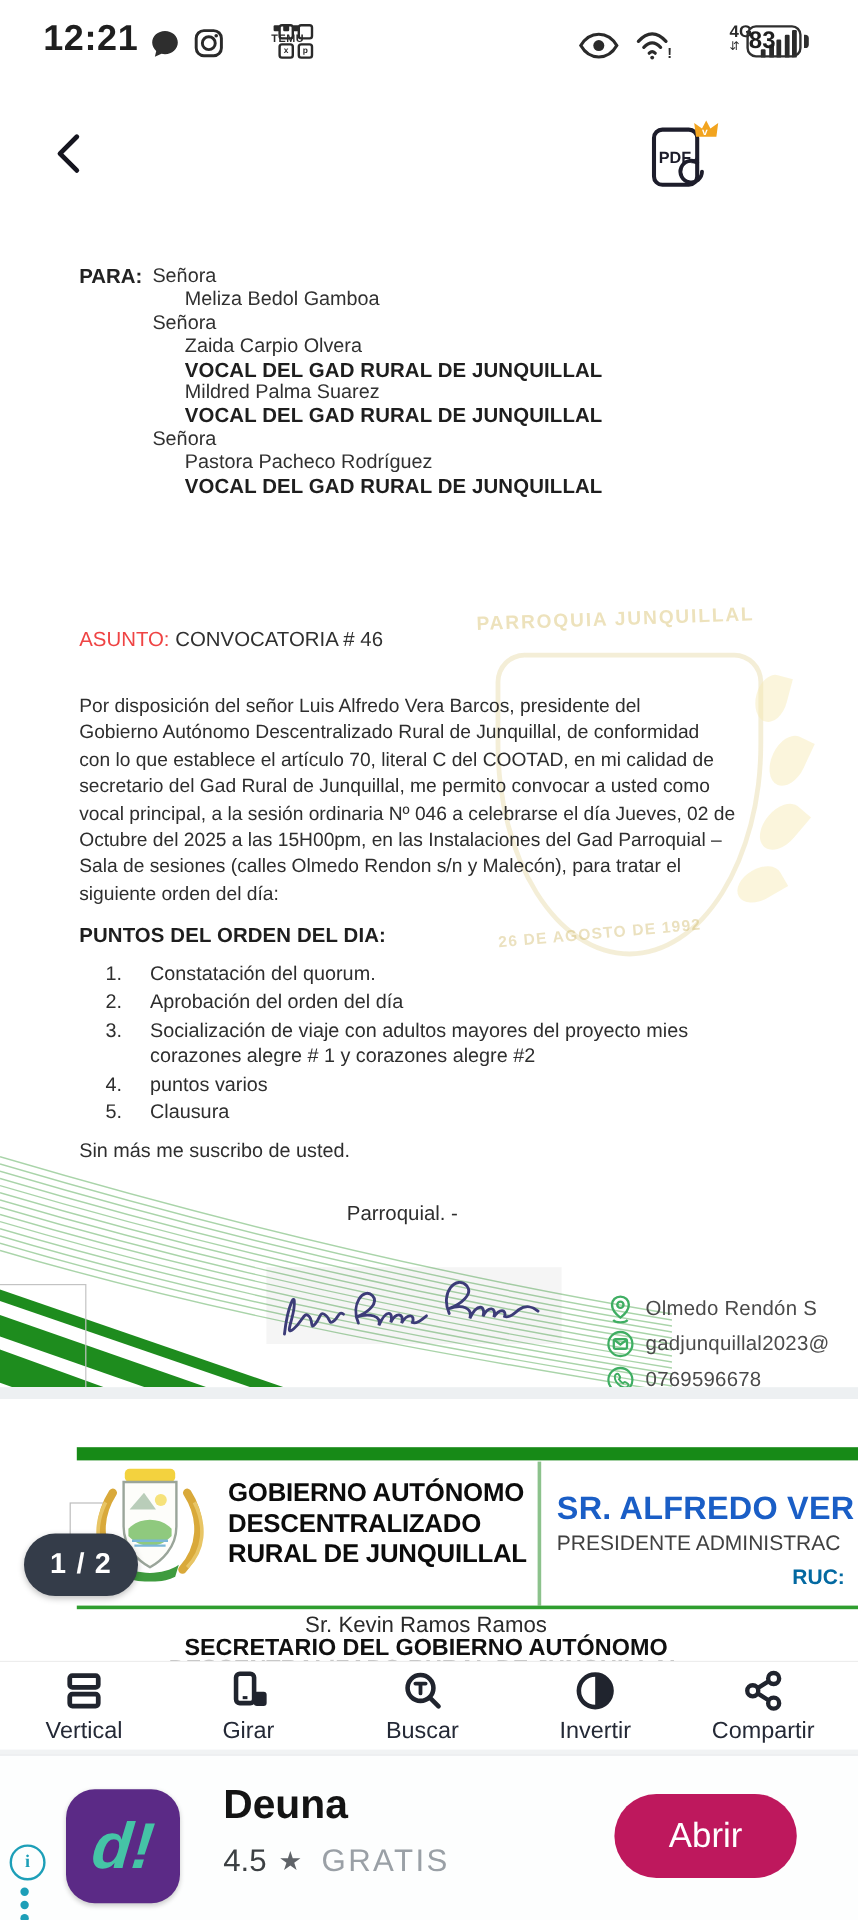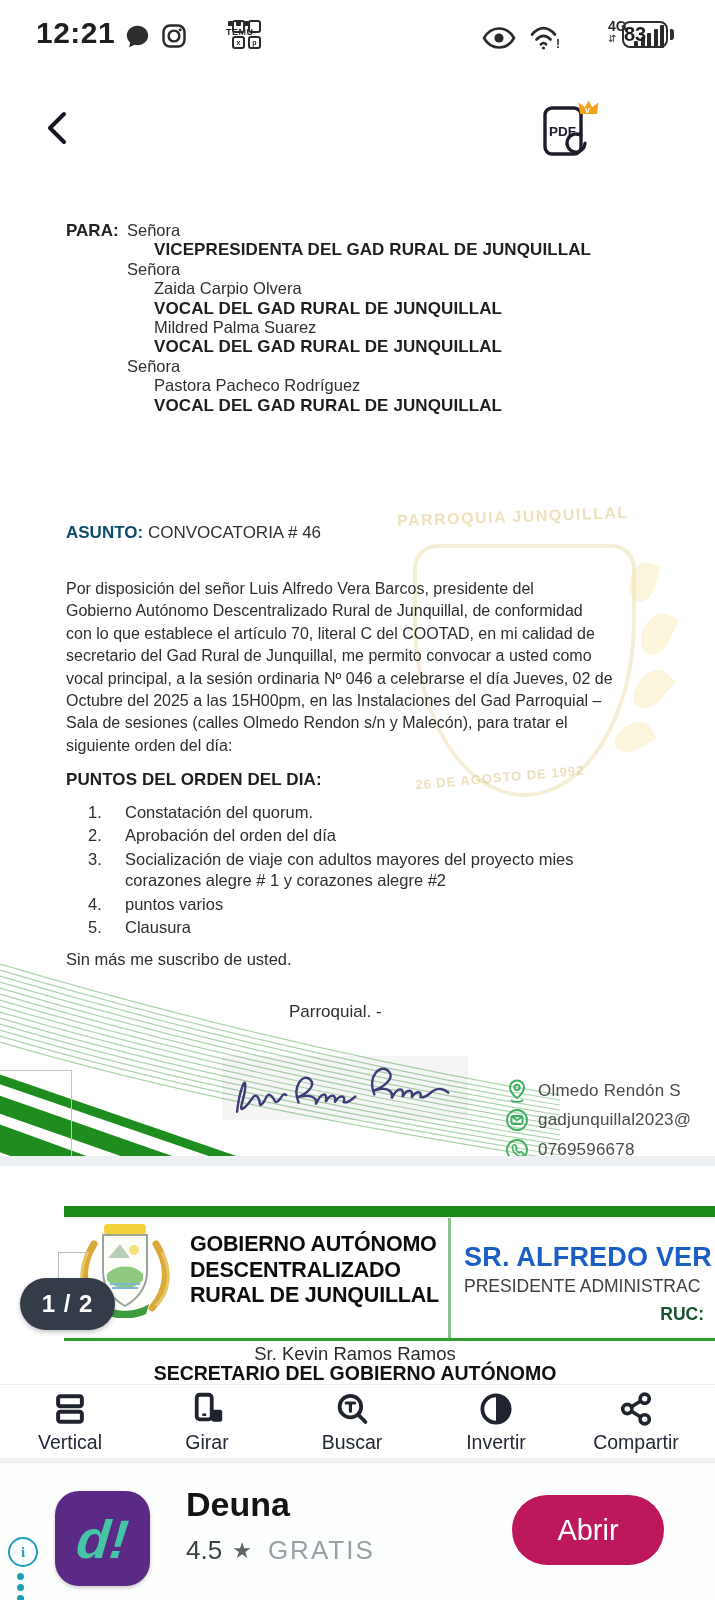--- a/index.html
+++ b/index.html
@@ -37,21 +37,21 @@
   .sep{left:0;top:1156px;width:715px;height:10px;background:#edf0f2;}
   .page2{left:0;top:1166px;width:715px;height:218px;background:#fff;overflow:hidden;}
 
   .para-label{left:66px;top:49px;font-size:17px;font-weight:700;color:#222;}
   .recips{left:127px;top:49px;line-height:19.4px;font-size:16.5px;}
   .rline{white-space:nowrap;}
   .rline.nm,.rline.role{margin-left:27px;}
   .rline.role{font-weight:700;font-size:17px;color:#1e1e1e;letter-spacing:.1px;}
 
   .asunto{left:66px;top:351px;font-size:17px;}
-  .asunto b{font-weight:700;color:#0c4a6e;}
+  .asunto b{font-weight:400;color:#ef4444;}
 
   .bodytxt{left:66px;top:406px;font-size:16px;line-height:22.4px;color:#2e2e2e;white-space:nowrap;}
   .puntos{left:66px;top:598px;font-size:17px;font-weight:700;color:#1e1e1e;letter-spacing:.1px;}
   .agenda{left:88px;top:630px;width:545px;}
   .ag-row{display:flex;font-size:16.5px;line-height:21.8px;margin-bottom:1.5px;color:#2e2e2e;}
   .ag-num{width:37px;flex:none;}
   .ag-text{width:505px;}
   .closing{left:66px;top:778px;font-size:16.5px;color:#2e2e2e;}
   .atent{left:289px;top:830px;font-size:17px;color:#2e2e2e;}
 
@@ -69,21 +69,21 @@
   .contact-row span{font-size:17px;font-weight:500;color:#4a4a4a;letter-spacing:.2px;}
   .gray-box1{left:-6px;top:898px;width:76px;height:100px;border:1.5px solid #c3c3c3;background:transparent;}
 
   
   .p2-bar{left:64px;top:40px;width:651px;height:11px;background:#178a17;}
   .p2-hline{left:64px;top:172px;width:651px;height:3px;background:#2f9e2f;}
   .p2-vdiv{left:448px;top:52px;width:2.5px;height:120px;background:#8cc28c;}
   .p2-org{left:190px;top:66px;font-size:21.5px;font-weight:700;color:#0c0c0c;line-height:25.5px;letter-spacing:-.2px;white-space:nowrap;}
   .p2-name{left:464px;top:76px;font-size:27px;font-weight:700;color:#1a5ec6;white-space:nowrap;letter-spacing:.2px;}
   .p2-ptitle{left:464px;top:110px;font-size:17.5px;color:#404040;white-space:nowrap;}
-  .p2-ruc{left:464px;top:138px;width:240px;text-align:right;font-size:17.5px;font-weight:600;color:#14532d;}
+  .p2-ruc{left:464px;top:138px;width:240px;text-align:right;font-size:17.5px;font-weight:600;color:#0369a1;}
   .gray-box2{left:58px;top:86px;width:27px;height:30px;border:1.5px solid #bdbdbd;}
   .p2-secname{left:140px;top:177px;width:430px;text-align:center;font-size:18.5px;color:#2a2a2a;}
   .p2-sect1{left:90px;top:196px;width:530px;text-align:center;font-size:19.5px;font-weight:700;color:#101010;}
   .p2-sect2{left:90px;top:214px;width:530px;text-align:center;font-size:19.5px;font-weight:700;color:#949494;}
 
   .pill{left:20px;top:1278px;width:95px;height:52px;background:#343c49;border-radius:26px;
         display:flex;align-items:center;justify-content:center;color:#fff;font-size:24px;font-weight:700;letter-spacing:1px;
         box-shadow:0 2px 5px rgba(0,0,0,.25);}
 
   
@@ -206,21 +206,21 @@
       <div class="wm-leaf" style="left:245px;top:60px;width:26px;height:40px;transform:rotate(15deg)"></div>
       <div class="wm-leaf" style="left:258px;top:110px;width:28px;height:44px;transform:rotate(25deg)"></div>
       <div class="wm-leaf" style="left:252px;top:165px;width:28px;height:44px;transform:rotate(40deg)"></div>
       <div class="wm-leaf" style="left:235px;top:215px;width:26px;height:40px;transform:rotate(60deg)"></div>
       <div class="wm-bottom">26 DE AGOSTO DE 1992</div>
     </div>
 
     <div class="abs para-label">PARA:</div>
     <div class="abs recips">
       <div class="rline sal">Señora</div>
-      <div class="rline role">VICEPRESIDENTA DEL GAD RURAL DE JUNQUILLAL</div>
+      <div class="rline nm">Meliza Bedol Gamboa</div>
       <div class="rline sal">Señora</div>
       <div class="rline nm">Zaida Carpio Olvera</div>
       <div class="rline role">VOCAL DEL GAD RURAL DE JUNQUILLAL</div>
       <div class="rline nm">Mildred Palma Suarez</div>
       <div class="rline role">VOCAL DEL GAD RURAL DE JUNQUILLAL</div>
       <div class="rline sal">Señora</div>
       <div class="rline nm">Pastora Pacheco Rodríguez</div>
       <div class="rline role">VOCAL DEL GAD RURAL DE JUNQUILLAL</div>
     </div>
 

